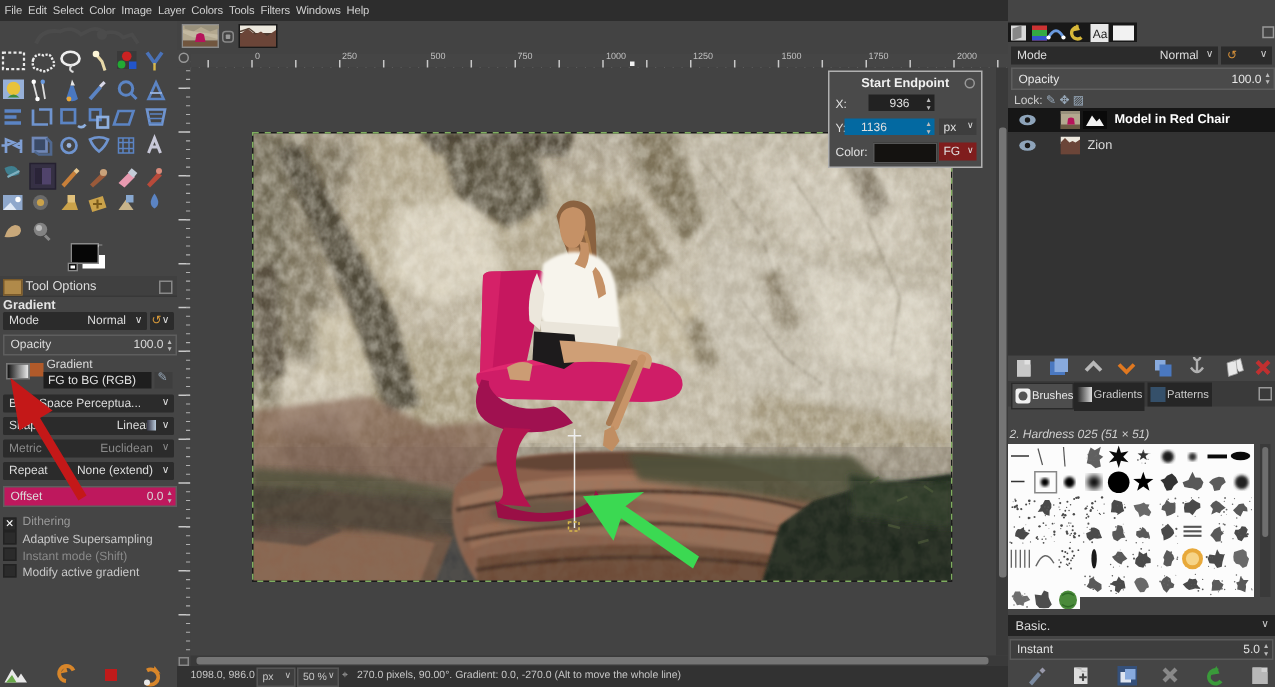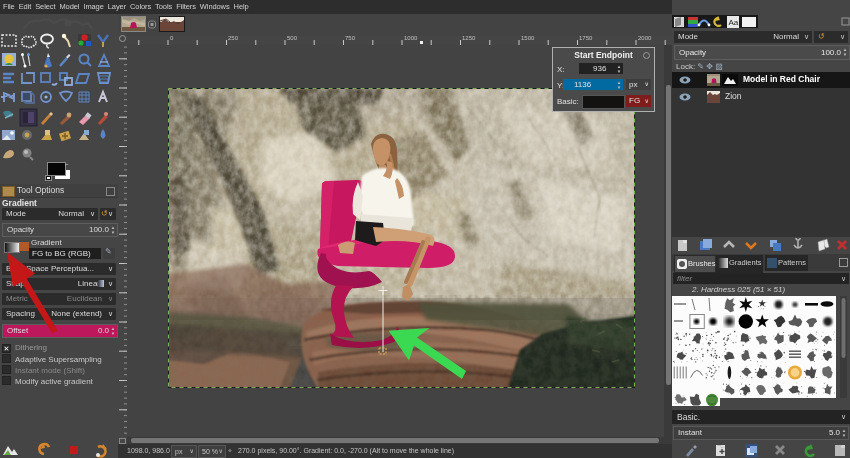--- a/index.html
+++ b/index.html
@@ -34,21 +34,21 @@
 
 #rpanel{position:absolute;left:672px;top:0;width:178px;height:458px;background:#454545;}
 
 #statusbar{position:absolute;left:118px;top:444px;width:554px;height:14px;background:#323232;
   font-size:7px;color:#c6c6c6;line-height:14px;white-space:nowrap;}
 .sp{position:absolute;right:1px;top:1px;width:6px;font-size:4.5px;line-height:5px;color:#bbb;text-align:center;}
 </style>
 </head>
 <body>
 <div id="app">
-  <div id="menubar"><span style="margin-left:3px">File</span><span>Edit</span><span>Select</span><span>Model</span><span>Image</span><span>Layer</span><span>Colors</span><span>Tools</span><span>Filters</span><span>Windows</span><span>Help</span></div>
+  <div id="menubar"><span style="margin-left:3px">File</span><span>Edit</span><span>Select</span><span>Color</span><span>Image</span><span>Layer</span><span>Colors</span><span>Tools</span><span>Filters</span><span>Windows</span><span>Help</span></div>
 
   <div id="toolbox">
 
     <svg class="abs" style="left:18px;top:1px" width="80" height="18" viewBox="0 0 80 18">
       <path d="M6 14 Q10 4 22 6 Q30 2 36 8 L40 6 Q46 2 52 7 Q60 5 64 10 L70 8 74 14" fill="none" stroke="#4b4b4b" stroke-width="2.5"></path>
       <circle cx="50" cy="8" r="3.5" fill="#4b4b4b"></circle>
     </svg>
 
     <svg class="abs" style="left:0;top:18px" width="118" height="150" viewBox="0 0 118 150">
 
@@ -197,21 +197,21 @@
         <span class="val" style="right:16px">Linear</span>
         <span style="position:absolute;right:12px;top:2px;width:6px;height:7px;background:linear-gradient(90deg,#334,#bcd)"></span>
         <span class="chev">∨</span>
       </div>
     <div class="optrow dd" style="top:279px">
         <span class="lab gray">Metric</span>
         <span class="val gray">Euclidean</span>
         <span class="chev gray">∨</span>
       </div>
     <div class="optrow dd" style="top:294px">
-        <span class="lab">Spacing</span>
+        <span class="lab">Repeat</span>
         <span class="val">None (extend)</span>
         <span class="chev">∨</span>
       </div>
 
     <div class="optrow slider" style="top:310px;height:12px;background:#be185d">
       <span class="lab" style="position:absolute;left:4px">Offset</span>
       <span style="position:absolute;right:8px">0.0</span>
       <span class="sp">▲<br>▼</span>
     </div>
 
@@ -735,26 +735,22 @@
         <span class="abs" style="left:2px;top:3px;width:10px;height:10px;background:linear-gradient(90deg,#222,#ddd)"></span>
         <span class="abs" style="left:13px;top:3px;font-size:7.5px;color:#ccc">Gradients</span>
       </div>
       <div class="abs" style="left:93px;top:1px;width:43px;height:16px;background:#262626">
         <span class="abs" style="left:2px;top:3px;width:10px;height:10px;background:#35506a"></span>
         <span class="abs" style="left:13px;top:3px;font-size:7.5px;color:#ccc">Patterns</span>
       </div>
       <span class="abs" style="right:2px;top:4px;width:7px;height:7px;border:1px solid #999"></span>
     </div>
 
-    <div class="abs" style="left:1px;top:273px;width:176px;height:11px;background:#232323;font-size:8px;line-height:11px">
-      <span style="position:absolute;left:4px;color:#8a8a8a;font-style:italic">filter</span>
-      <span style="position:absolute;right:3px;font-size:7px;color:#ccc">∨</span>
-    </div>
-
-    <div class="abs" style="left:20px;top:285px;font-size:8px;font-style:italic;color:#cfcfcf">2. Hardness 025 (51 × 51)</div>
+
+    <div class="abs" style="left:1px;top:285px;font-size:8px;font-style:italic;color:#cfcfcf">2. Hardness 025 (51 × 51)</div>
 
     <svg class="abs" style="left:0;top:296px" width="178" height="110" viewBox="0 0 178 110">
       <defs>
           <filter id="bb1">
             <feGaussianBlur stdDeviation="1.2"></feGaussianBlur>
           </filter>
           <filter id="bb2">
             <feGaussianBlur stdDeviation="2"></feGaussianBlur>
           </filter>
         </defs>
@@ -1160,17 +1156,17 @@
   </div>
 
   <div class="abs" style="left:552px;top:47px;width:101px;height:63px;background:#4a4a4a;border:1px solid #b0b0b0;font-size:8px;color:#e0e0e0;z-index:30">
     <div class="abs" style="left:0;top:2px;width:100%;text-align:center;font-weight:bold;font-size:8.5px;color:#f0f0f0">Start Endpoint</div>
     <span class="abs" style="right:4px;top:4px;width:5px;height:5px;border:1px solid #999;border-radius:50%"></span>
     <div class="abs" style="left:4px;top:17px">X:</div>
     <div class="abs" style="left:26px;top:15px;width:44px;height:11px;background:#222;line-height:11px"><span style="margin-left:14px">936</span><span class="sp">▲<br>▼</span></div>
     <div class="abs" style="left:4px;top:33px">Y:</div>
     <div class="abs" style="left:10px;top:31px;width:60px;height:11px;background:#0369a1;line-height:11px"><span style="margin-left:11px">1136</span><span class="sp">▲<br>▼</span></div>
     <div class="abs" style="left:73px;top:31px;width:25px;height:11px;background:#3e3e3e;line-height:11px"><span style="margin-left:3px">px</span><span style="position:absolute;right:2px;font-size:6px">∨</span></div>
-    <div class="abs" style="left:4px;top:49px">Basic:</div>
+    <div class="abs" style="left:4px;top:49px">Color:</div>
     <div class="abs" style="left:29px;top:47px;width:41px;height:12px;background:#141210;border:1px solid #555"></div>
     <div class="abs" style="left:73px;top:47px;width:25px;height:12px;background:#7f1d1d;line-height:12px"><span style="margin-left:3px">FG</span><span style="position:absolute;right:2px;font-size:6px">∨</span></div>
   </div>
 </div>
 
 </body></html>

